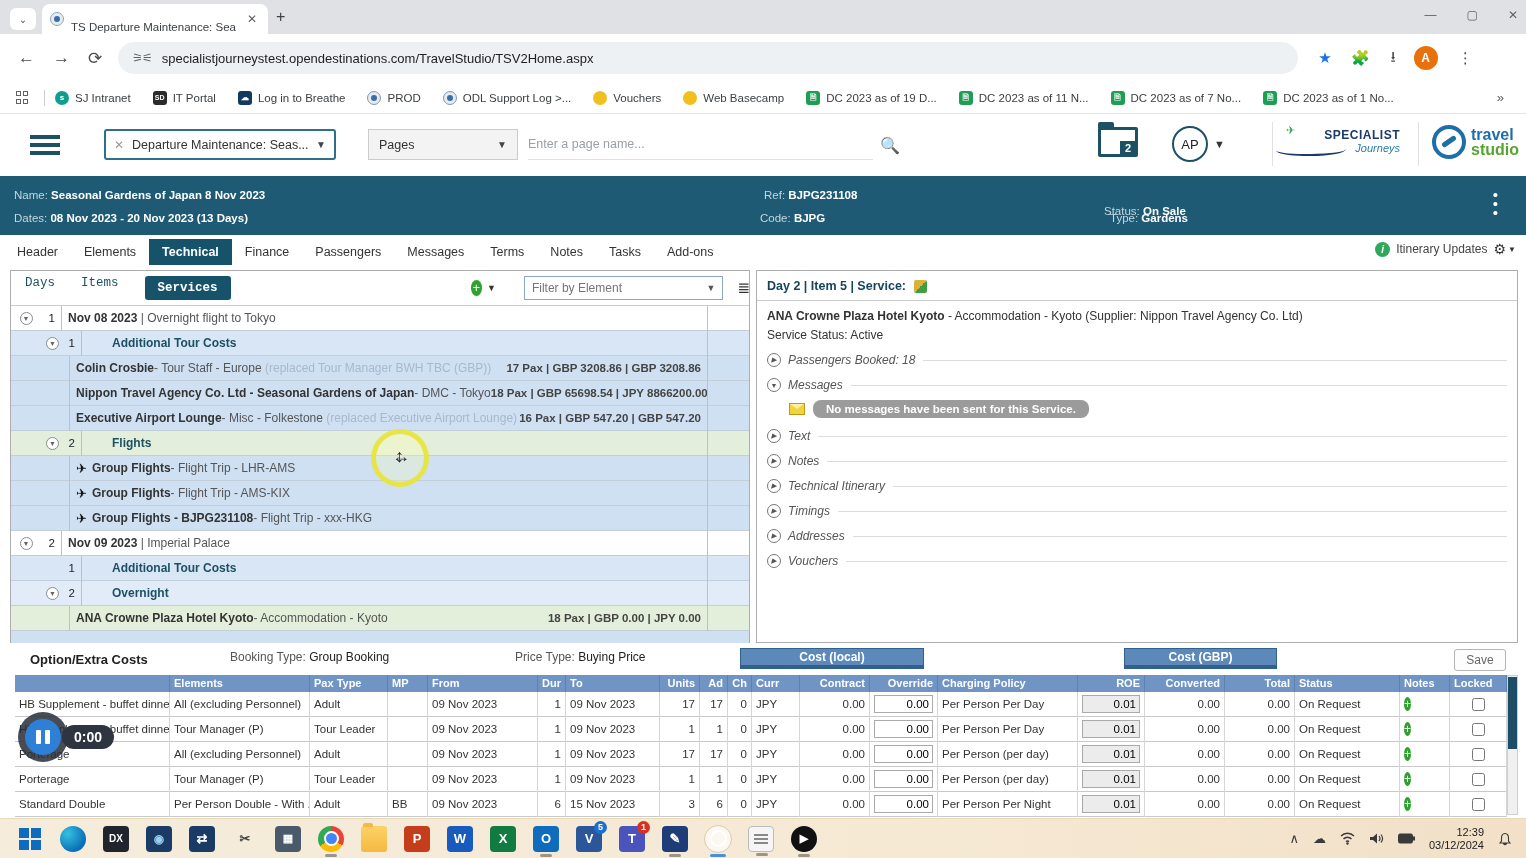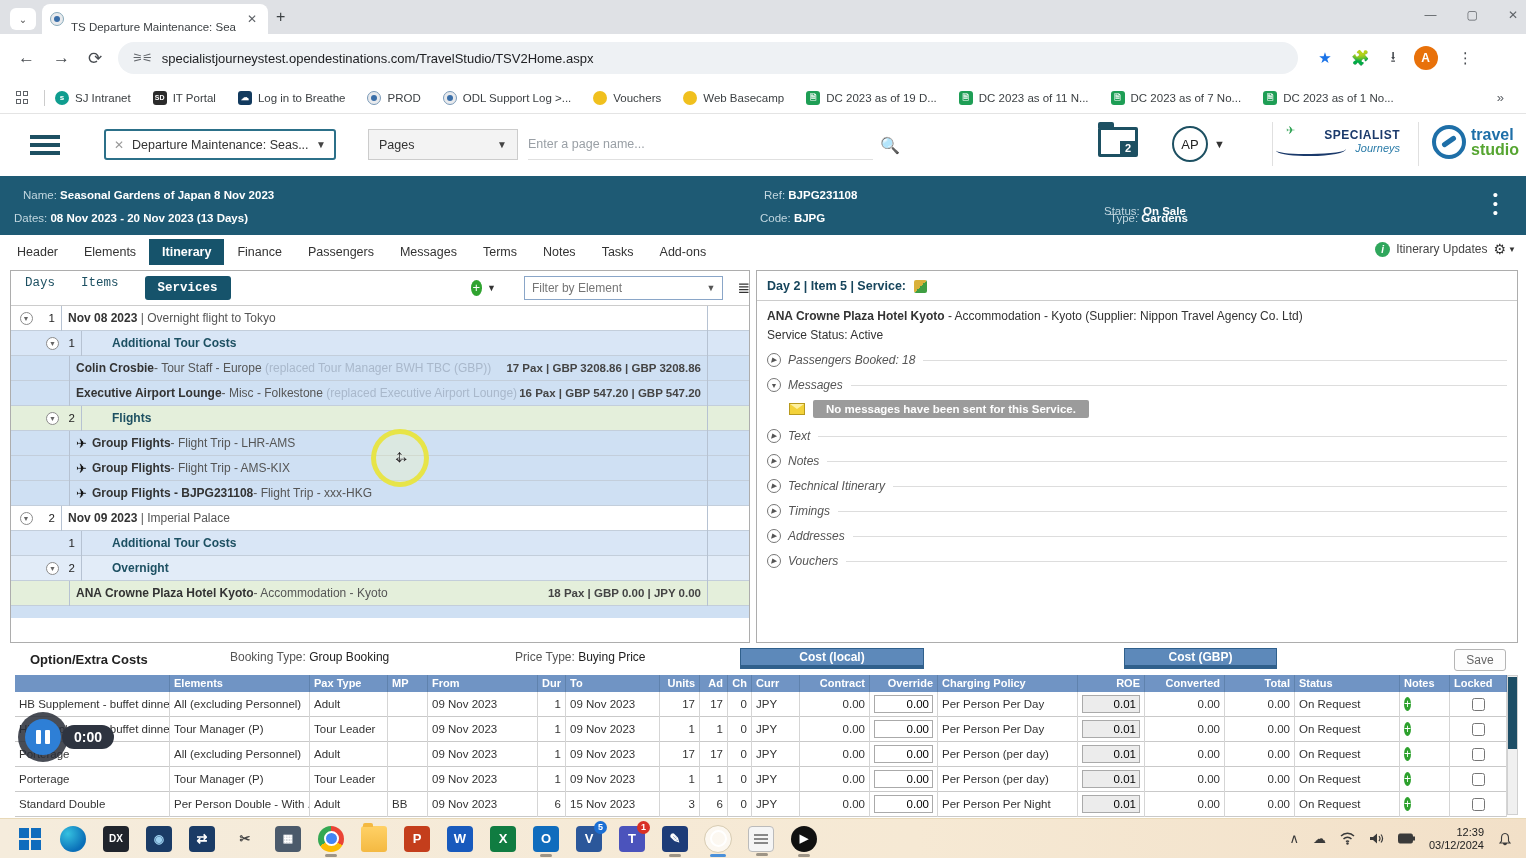--- a/index.html
+++ b/index.html
@@ -119,21 +119,21 @@
   #rp-rule { border-bottom:1px solid #ccc; margin:7px -10px 8px -10px; }
   #rp-service { font-size:12px; color:#333; }
   #rp-status { font-size:12px; color:#333; margin-top:5px; }
   .sect { display:flex; align-items:center; margin-top:11px;font-style:italic; }
   .sect .s-ic { width:14px; height:14px; flex:0 0 14px; border:1px solid #777; border-radius:50%; color:#555; font-size:7px; display:flex; align-items:center; justify-content:center; margin-right:7px; background:#fff; }
   .sect .s-label { font-size:12px; color:#555; white-space:nowrap; }
   .sect .s-line { flex:1; border-bottom:1px solid #ddd; margin-left:8px; }
   #msg-row { display:flex; align-items:center; margin:8px 0 0 22px; }
   #msg-env { width:16px; height:12px; background:#f3d23a; border:1px solid #b89a1d; position:relative; margin-right:8px; }
   #msg-env::after { content:""; position:absolute; left:0; top:0; border-left:7px solid transparent; border-right:7px solid transparent; border-top:5px solid #fdf0a0; }
-  #msg-pill { background:#9b9b9b; color:#fff; font-size:11.5px; font-weight:bold; border-radius:2px; padding:3px 13px; }
+  #msg-pill { background:#9b9b9b; color:#fff; font-size:11.5px; font-weight:bold; border-radius:8px; padding:3px 13px; }
 
   
   #bottom { position:absolute; left:0; top:645px; width:1526px; height:173px; background:#fff; }
   #opt-title { position:absolute; left:30px; top:7px; font-size:13px; font-weight:bold; color:#222; }
   .meta-lab { color:#555; } .meta-val { color:#222; }
   #booking-type { position:absolute; left:230px; top:5px; font-size:12px; }
   #price-type { position:absolute; left:515px; top:5px; font-size:12px; }
   .cost-hdr { position:absolute; top:3px; height:21px; background:#5d89ba; border:1px solid #30608c; border-bottom:4px solid #30608c; color:#fff; font-size:12px; font-weight:bold; text-align:center; line-height:17px; }
   #save-btn { position:absolute; right:20px; top:4px; width:52px; height:22px; background:#fdfdfd; border:1px solid #b5b5b5; border-radius:3px; color:#666; font-size:12px; text-align:center; line-height:20px; }
   #grid { position:absolute; left:15px; top:30px; width:1492px; }
@@ -320,34 +320,34 @@
 </div>
 <div id="brand-ts">
   <div id="ts-compass"></div>
   <div>
     <div class="l1">travel</div>
     <div class="l2">studio</div>
   </div>
 </div>
 
 <div id="banner">
-  <div class="bn-row" style="left:23px;top:13px;"><span class="bn-label">Name:</span> <span class="bn-val">Seasonal Gardens of Japan 8 Nov 2023</span></div>
+  <div class="bn-row" style="left:14px;top:13px;"><span class="bn-label">Name:</span> <span class="bn-val">Seasonal Gardens of Japan 8 Nov 2023</span></div>
   <div class="bn-row" style="left:14px;top:36px;"><span class="bn-label">Dates:</span> <span class="bn-val">08 Nov 2023 - 20 Nov 2023 (13 Days)</span></div>
   <div class="bn-row" style="left:764px;top:13px;"><span class="bn-label">Ref:</span> <span class="bn-val">BJPG231108</span></div>
   <div class="bn-row" style="left:760px;top:36px;"><span class="bn-label">Code:</span> <span class="bn-val">BJPG</span></div>
   <div class="bn-row" style="left:1104px;top:29px;"><span class="bn-label">Status:</span> <span class="bn-val">On Sale</span></div>
   <div class="bn-row" style="left:1110px;top:36px;"><span class="bn-label">Type:</span> <span class="bn-val">Gardens</span></div>
   <div id="banner-kebab">•<br>•<br>•</div>
 </div>
 
 <div id="maintabbar">
   <div id="main-tabs" style="display:flex;align-items:center;margin-left:4px;">
       <div class="mtab">Header</div>
       <div class="mtab">Elements</div>
-      <div class="mtab active">Itinerary</div>
+      <div class="mtab active">Technical</div>
       <div class="mtab">Finance</div>
       <div class="mtab">Passengers</div>
       <div class="mtab">Messages</div>
       <div class="mtab">Terms</div>
       <div class="mtab">Notes</div>
       <div class="mtab">Tasks</div>
       <div class="mtab">Add-ons</div>
     </div>
 </div>
 <div id="itin-updates">
@@ -397,20 +397,30 @@
         <span class="gutter"></span>
       </div>
       <div class="trow bg-blue">
         <span style="width: 52px; flex: 0 0 52px; height: 25px;"></span>
         <span class="cellsep"></span>
         <span class="content">
           <span class="tb">Colin Crosbie</span>
           <span class="tdesc"> - Tour Staff - Europe </span>
           <span class="tmut">&nbsp;(replaced Tour Manager BWH TBC (GBP))</span>
           <span class="pax">17 Pax | GBP 3208.86 | GBP 3208.86</span>
+        </span>
+        <span class="gutter"></span>
+      </div>
+      <div class="trow bg-blue">
+        <span style="width: 52px; flex: 0 0 52px; height: 25px;"></span>
+        <span class="cellsep"></span>
+        <span class="content">
+          <span class="tb">Nippon Travel Agency Co. Ltd - Seasonal Gardens of Japan</span>
+          <span class="tdesc"> - DMC - Tokyo</span>
+          <span class="pax">18 Pax | GBP 65698.54 | JPY 8866200.00</span>
         </span>
         <span class="gutter"></span>
       </div>
       <div class="trow bg-blue">
         <span style="width: 52px; flex: 0 0 52px; height: 25px;"></span>
         <span class="cellsep"></span>
         <span class="content">
           <span class="tb">Executive Airport Lounge</span>
           <span class="tdesc"> - Misc - Folkestone </span>
           <span class="tmut">&nbsp;(replaced Executive Airport Lounge)</span>

